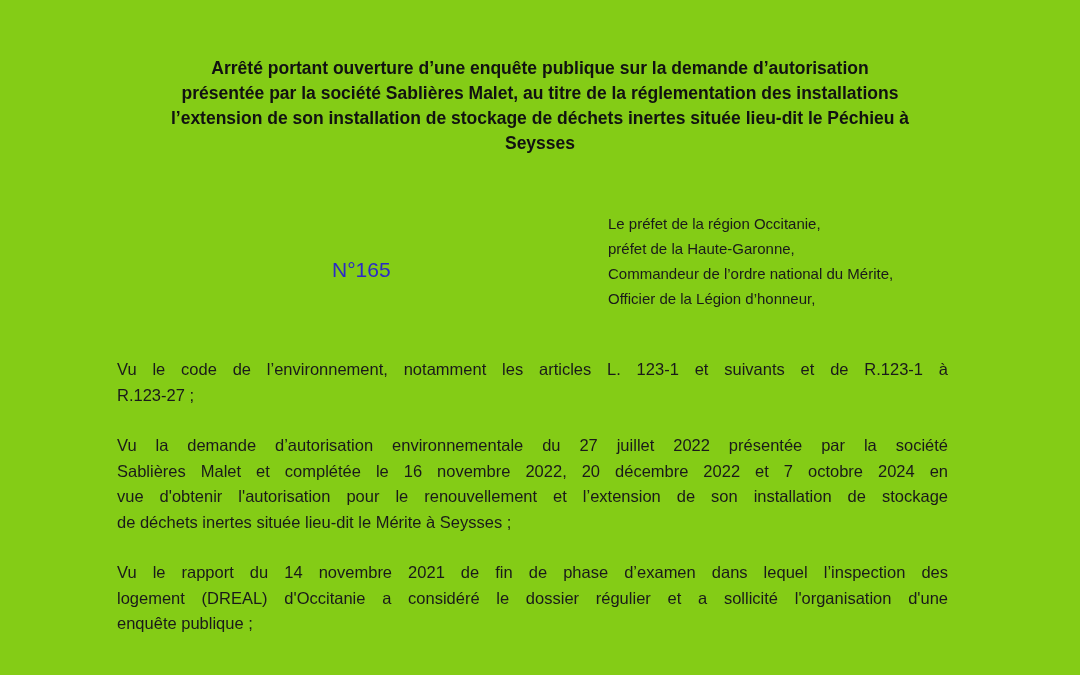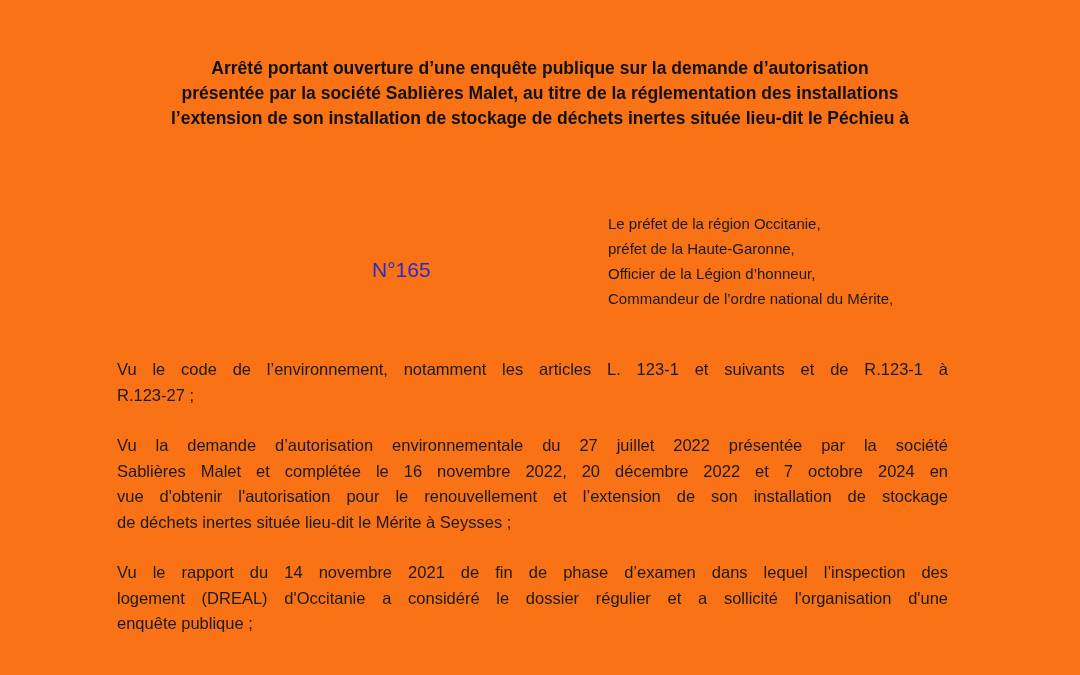--- a/index.html
+++ b/index.html
@@ -4,21 +4,21 @@
 <style>
   html, body {
     margin: 0;
     padding: 0;
     background: #ffffff;
   }
   .page {
     position: relative;
     width: 1080px;
     height: 675px;
-    background: #f97316;
+    background: #84cc16;
     font-family: "Liberation Sans", "DejaVu Sans", sans-serif;
     color: #1a1a1a;
     overflow: hidden;
   }
   .title-block {
     position: absolute;
     left: 100px;
     top: 56px;
     width: 880px;
     font-weight: bold;
@@ -66,29 +66,30 @@
 </style>
 </head>
 <body>
 
 <div class="page">
 
   <div class="title-block" id="title-block">
       <div class="tline">Arrêté portant ouverture d’une enquête publique sur la demande d’autorisation</div>
       <div class="tline">présentée par la société Sablières Malet, au titre de la réglementation des installations</div>
       <div class="tline">l’extension de son installation de stockage de déchets inertes située lieu-dit le Péchieu à</div>
+      <div class="tline">Seysses</div>
     </div>
 
-  <div class="reference-number" style="color: rgb(43, 43, 199); margin-left: 40px;">N°165</div>
+  <div class="reference-number" style="color: rgb(43, 43, 199);">N°165</div>
 
   <div class="issuer-block" id="issuer-block">
       <div class="iline">Le préfet de la région Occitanie,</div>
       <div class="iline">préfet de la Haute-Garonne,</div>
+      <div class="iline">Commandeur de l’ordre national du Mérite,</div>
       <div class="iline">Officier de la Légion d’honneur,</div>
-      <div class="iline">Commandeur de l’ordre national du Mérite,</div>
     </div>
 
   <div class="body-block" id="body-block">
       <div class="para">
         <div class="jline">Vu le code de l’environnement, notamment les articles L. 123-1 et suivants et de R.123-1 à</div>
         <div class="jline last">R.123-27 ;</div>
       </div>
       <div class="para">
         <div class="jline">Vu la demande d’autorisation environnementale du 27 juillet 2022 présentée par la société</div>
         <div class="jline">Sablières Malet et complétée le 16 novembre 2022, 20 décembre 2022 et 7 octobre 2024 en</div>

